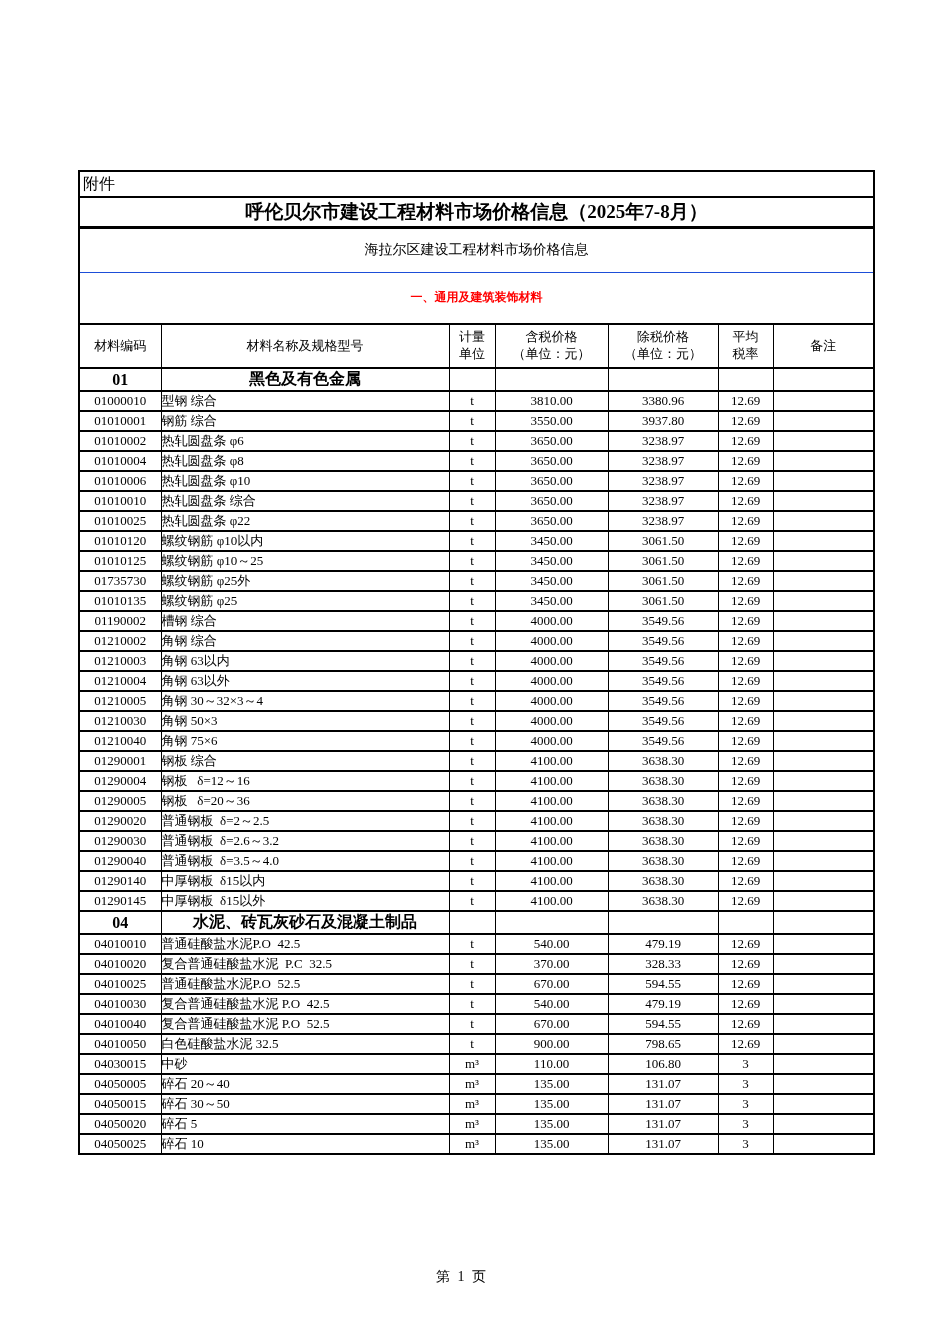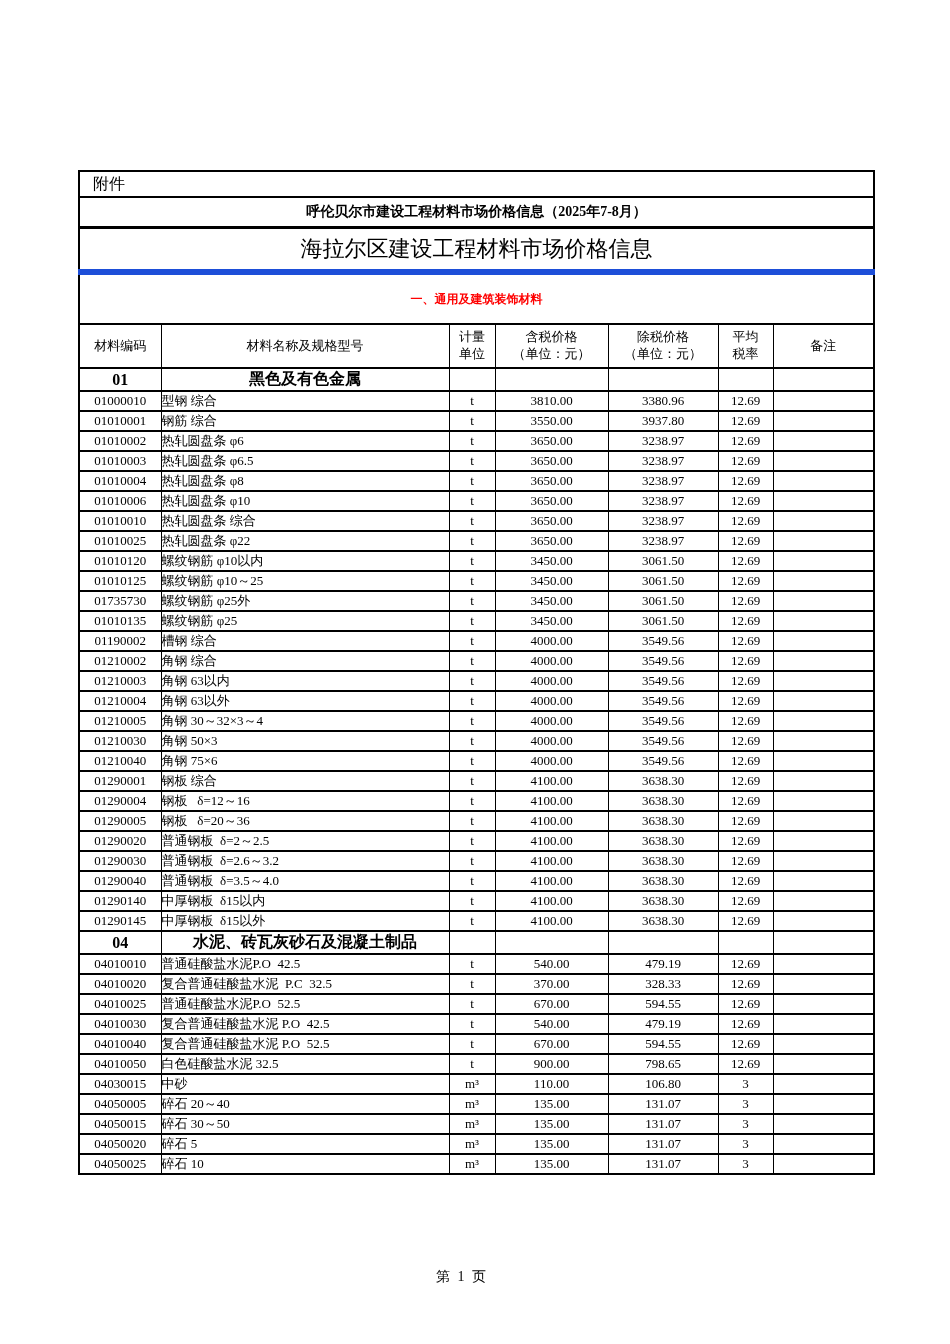--- a/index.html
+++ b/index.html
@@ -9,23 +9,23 @@
     font-family:"Liberation Serif","DejaVu Serif",serif;
     color:#000;
   }
   .sheet { position:absolute; left:78px; top:170px; width:795px; }
   table.price-table {
     width:795px; border-collapse:collapse; table-layout:fixed;
     border:2px solid #000;
   }
   td { border:1px solid #000; overflow:hidden; }
   
-  tr.attachment-row td { height:26px; font-size:16px; text-align:left; padding-left:13px; border-bottom:2px solid #000; }
-  tr.title-row td { height:30px; font-size:14px; font-weight:bold; text-align:center; border-bottom:3px solid #000; }
-  tr.subtitle-row td { height:45px; font-size:22px; text-align:center; border-bottom:6px solid #1d4ed8; }
+  tr.attachment-row td { height:26px; font-size:16px; text-align:left; padding-left:3px; border-bottom:2px solid #000; }
+  tr.title-row td { height:30px; font-size:19px; font-weight:bold; text-align:center; border-bottom:3px solid #000; }
+  tr.subtitle-row td { height:45px; font-size:14px; text-align:center; border-bottom:1px solid #1d4ed8; }
   tr.redtitle-row td { height:52px; font-size:12px; font-weight:bold; text-align:center; border-bottom:2px solid #000; }
   
   tr.header-row td { height:44px; font-size:13px; text-align:center; line-height:1.3; border-top:2px solid #000; border-bottom:2px solid #000; }
   
   tr.section-row td { height:20px; font-size:16px; font-weight:bold; text-align:center; border-top:2px solid #000; border-bottom:2px solid #000; }
   tr.data-row td { height:19.5px; font-size:13px; text-align:center; border-top:2px solid #000; border-bottom:2px solid #000; white-space:pre; }
   tr.data-row td.cell-name { text-align:left; }
   .footer {
     position:absolute; left:0; top:1268px; width:924px;
     text-align:center; font-size:14px; letter-spacing:2px;
@@ -117,29 +117,20 @@
         <tr class="data-row">
           <td class="cell-code">01010002</td>
           <td class="cell-name">热轧圆盘条 φ6</td>
           <td class="cell-unit">t</td>
           <td class="cell-price">3650.00</td>
           <td class="cell-price">3238.97</td>
           <td class="cell-rate">12.69</td>
           <td class="cell-remark"></td>
         </tr>
         <tr class="data-row">
-          <td class="cell-code">01010003</td>
-          <td class="cell-name">热轧圆盘条 φ6.5</td>
-          <td class="cell-unit">t</td>
-          <td class="cell-price">3650.00</td>
-          <td class="cell-price">3238.97</td>
-          <td class="cell-rate">12.69</td>
-          <td class="cell-remark"></td>
-        </tr>
-        <tr class="data-row">
           <td class="cell-code">01010004</td>
           <td class="cell-name">热轧圆盘条 φ8</td>
           <td class="cell-unit">t</td>
           <td class="cell-price">3650.00</td>
           <td class="cell-price">3238.97</td>
           <td class="cell-rate">12.69</td>
           <td class="cell-remark"></td>
         </tr>
         <tr class="data-row">
           <td class="cell-code">01010006</td>

